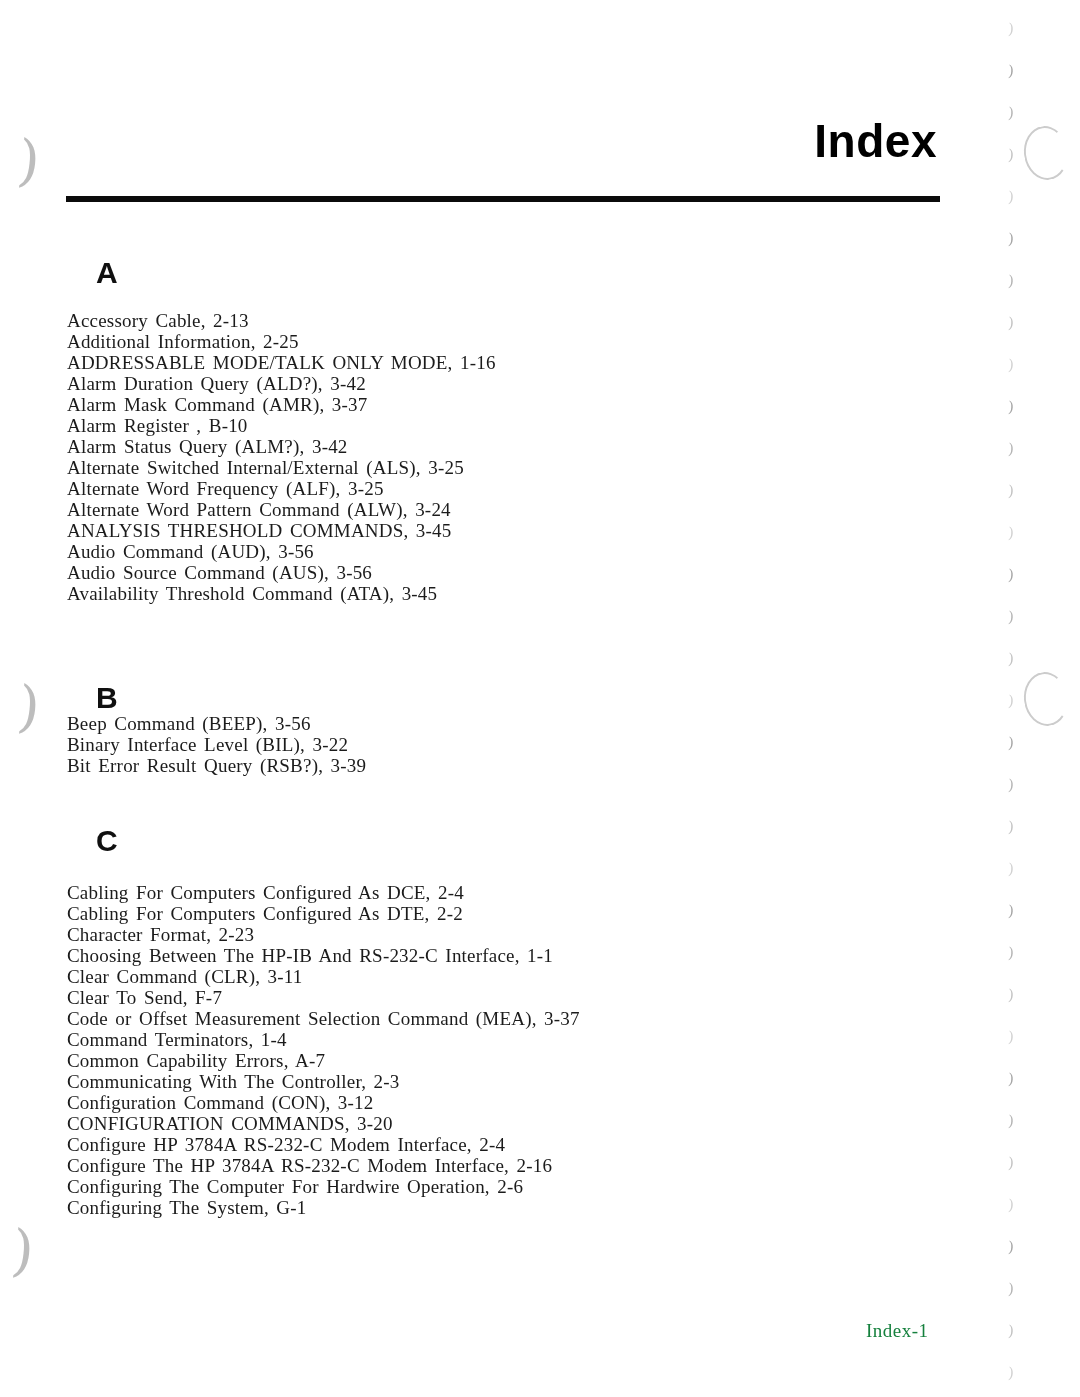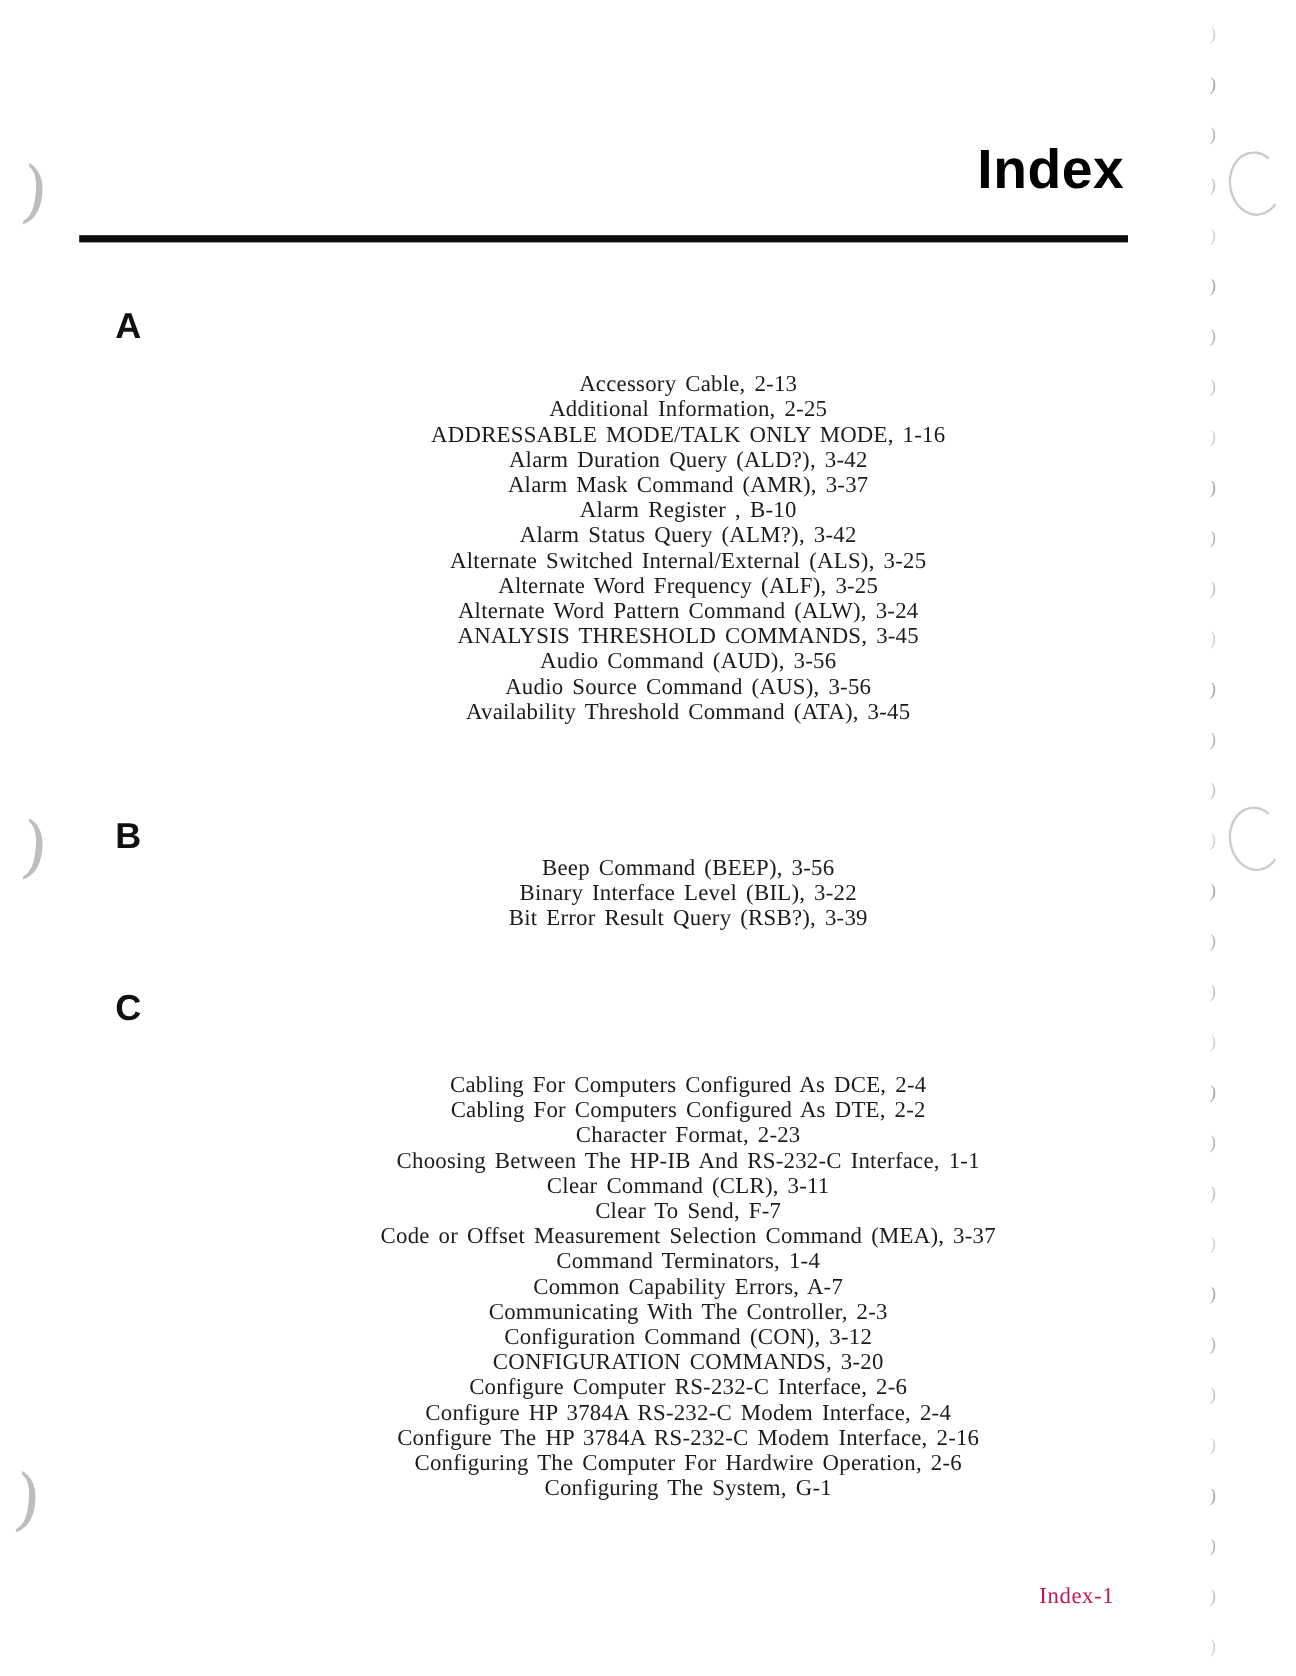--- a/index.html
+++ b/index.html
@@ -39,37 +39,36 @@
     margin-left: 96px;
     font-family: "Liberation Sans", "DejaVu Sans", sans-serif;
     font-weight: bold;
     font-size: 30px;
     line-height: 30px;
     color: #101010;
   }
   .entries { margin-left: 67px; }
   .sec-0 .entries { margin-top: 22px; }
   .sec-1 .entries { }
-  .sec-2 .entries { margin-top: 38px; }
+  .sec-2 .entries { margin-top: 26px; }
   .entry {
     font-size: 19px;
     line-height: 21px;
     color: #1b1b1b;
     word-spacing: 2.5px;
     letter-spacing: 0.2px;
     white-space: nowrap;
-    text-align: center;
   }
 
   
   .footer-label {
     position: absolute;
     left: 866px; top: 1320px;
     font-size: 19px;
-    color: #be185d;
+    color: #15803d;
     letter-spacing: 0.5px;
   }
 
   
   .artifacts { position: absolute; inset: 0; pointer-events: none; }
   .mark {
     position: absolute;
     left: 1008px;
     font-family: "DejaVu Serif", serif;
     font-size: 15px;
@@ -142,21 +141,20 @@
           <div class="entry">Character Format, 2-23</div>
           <div class="entry">Choosing Between The HP-IB And RS-232-C Interface, 1-1</div>
           <div class="entry">Clear Command (CLR), 3-11</div>
           <div class="entry">Clear To Send, F-7</div>
           <div class="entry">Code or Offset Measurement Selection Command (MEA), 3-37</div>
           <div class="entry">Command Terminators, 1-4</div>
           <div class="entry">Common Capability Errors, A-7</div>
           <div class="entry">Communicating With The Controller, 2-3</div>
           <div class="entry">Configuration Command (CON), 3-12</div>
           <div class="entry">CONFIGURATION COMMANDS, 3-20</div>
-          <div class="entry">Configure Computer RS-232-C Interface, 2-6</div>
           <div class="entry">Configure HP 3784A RS-232-C Modem Interface, 2-4</div>
           <div class="entry">Configure The HP 3784A RS-232-C Modem Interface, 2-16</div>
           <div class="entry">Configuring The Computer For Hardwire Operation, 2-6</div>
           <div class="entry">Configuring The System, G-1</div>
         </div>
   </section>
 </main>
 
   <div class="footer-label">Index-1</div>
 

